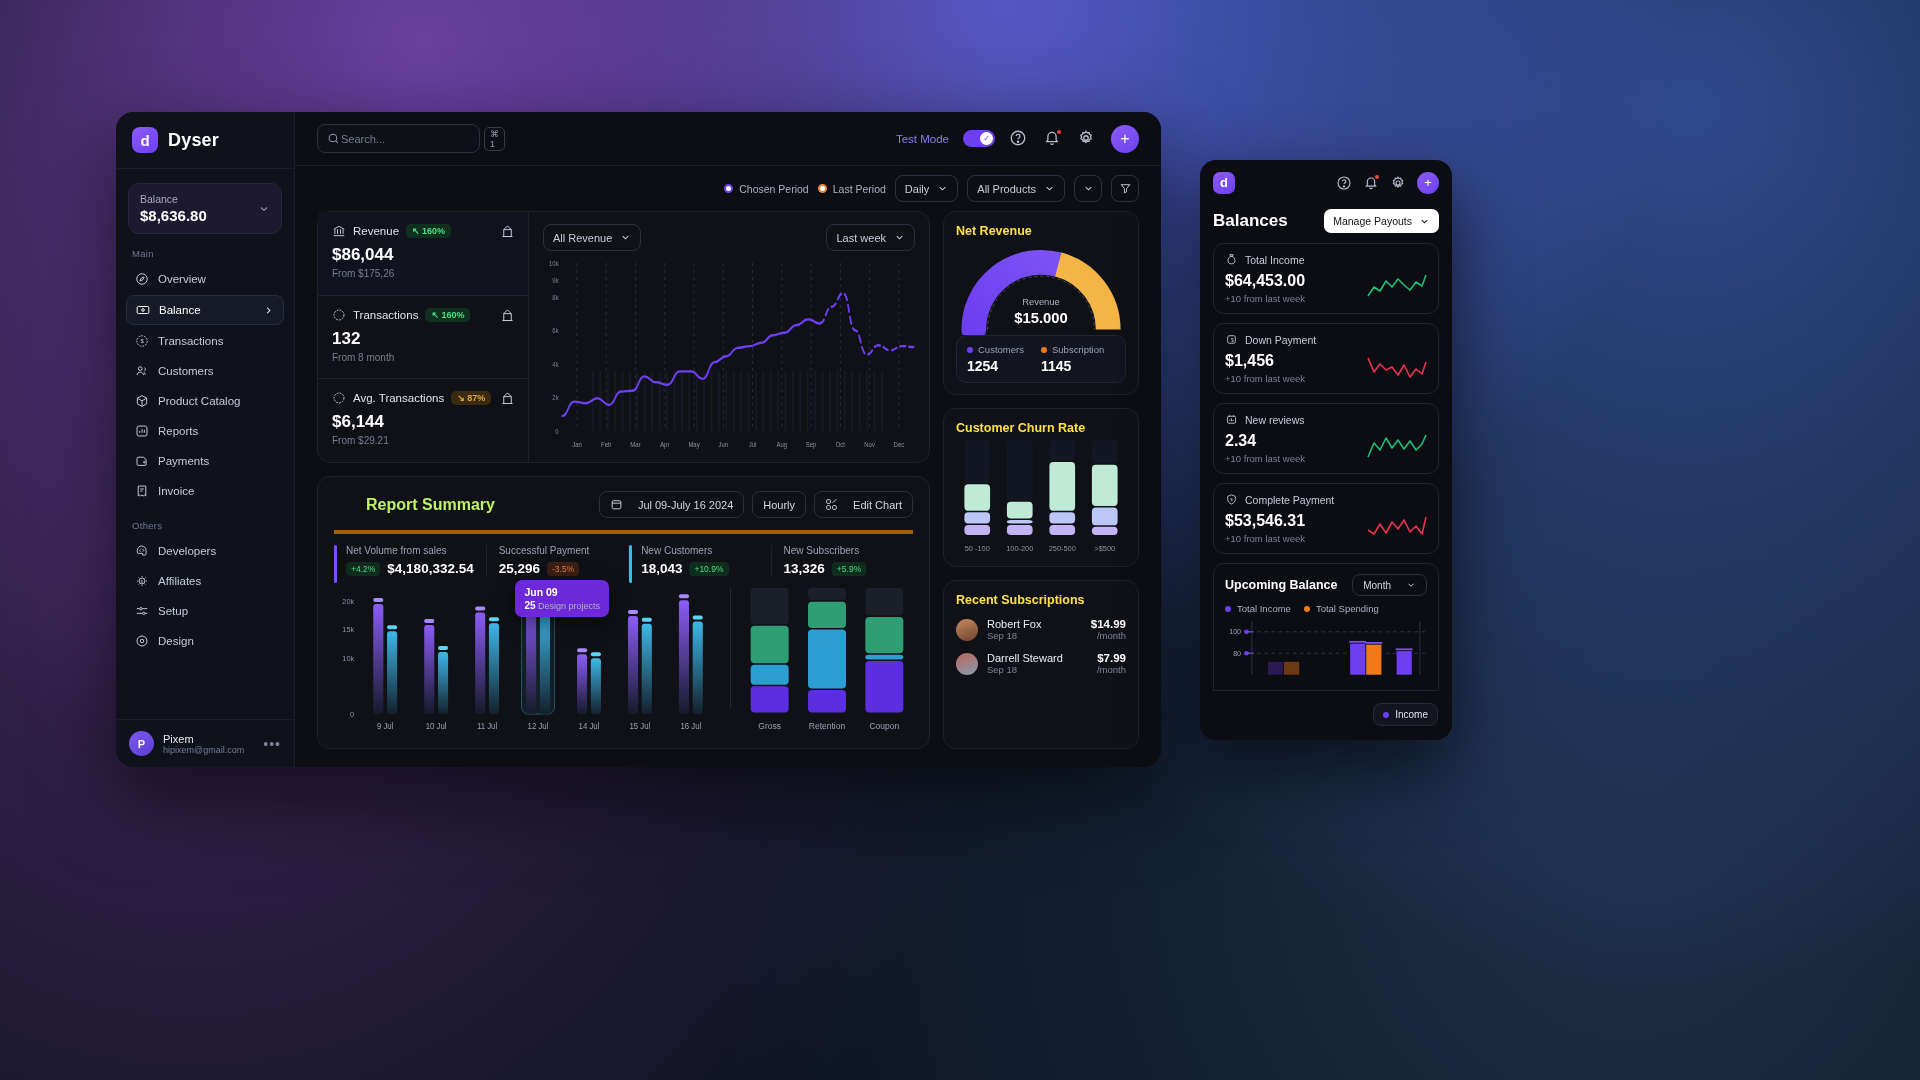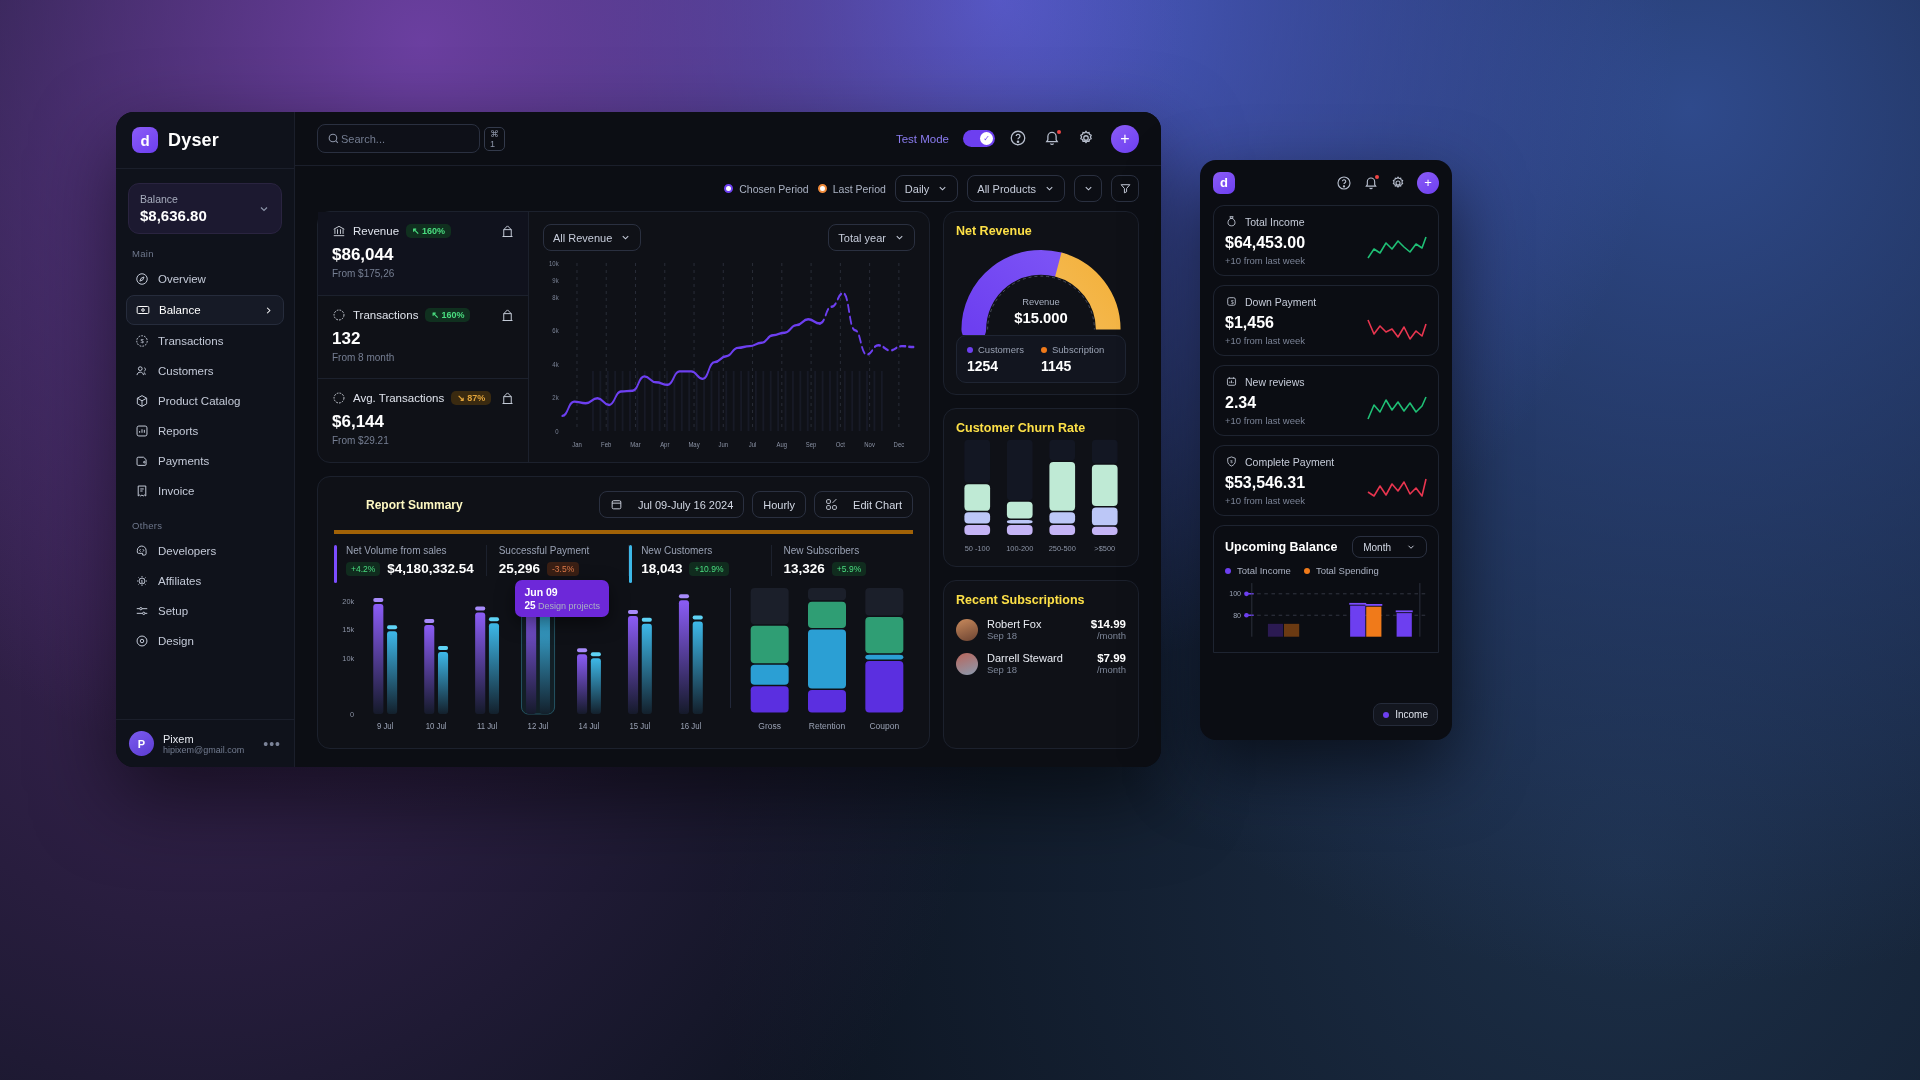--- a/index.html
+++ b/index.html
@@ -115,21 +115,21 @@
   .kpi-val{font-size:17px;font-weight:700;color:#fff;margin-bottom:3px;}
   .kpi-sub{font-size:10px;color:#767f93;}
   .kpi-ic{position:absolute;right:13px;top:12px;color:#cfd5e2;}
 
   .chartarea{ flex:1; padding:12px 14px 8px; display:flex; flex-direction:column; min-width:0;}
   .chartarea-head{display:flex;justify-content:space-between;margin-bottom:6px;}
 
   
   .report{ flex:1; padding:14px 16px; display:flex; flex-direction:column; min-height:0;}
   .rep-head{display:flex;align-items:center;justify-content:space-between;}
-  .rep-title{font-size:12px;font-weight:600;color:#fef9c3;padding-left:32px;}
+  .rep-title{font-size:16px;font-weight:600;color:#bef264;padding-left:32px;}
   .rep-tools{display:flex;gap:8px;}
   .btn{height:27px;border:1px solid #2a3040;border-radius:8px;display:flex;
     align-items:center;gap:15px;padding:0 10px;font-size:11px;color:#d2d8e4;cursor:pointer;}
   .rep-metrics{display:flex;border-top:4px solid #a16207;margin-top:12px;padding-top:11px;}
   .metric{flex:1;padding:0 12px;position:relative;}
   .metric + .metric{border-left:1px solid #1c212d;}
   .m-label{font-size:10px;color:#99a1b3;margin-bottom:5px;}
   .m-row{display:flex;align-items:center;gap:7px;}
   .m-val{font-size:13.5px;font-weight:600;color:#fff;}
   .m-badge{font-size:8.5px;padding:2px 5px;border-radius:4px;}
@@ -515,21 +515,21 @@
             <div class="chartarea-head">
               <div class="sel">
                 <span>All Revenue</span>
                 <span>
                     <svg width="11" height="11" viewBox="0 0 24 24" fill="none" stroke="currentColor" stroke-width="2.2">
                       <path d="M6 9l6 6 6-6"></path>
                     </svg>
                   </span>
               </div>
               <div class="sel">
-                <span>Total year</span>
+                <span>Last week</span>
                 <span>
                     <svg width="11" height="11" viewBox="0 0 24 24" fill="none" stroke="currentColor" stroke-width="2.2">
                       <path d="M6 9l6 6 6-6"></path>
                     </svg>
                   </span>
               </div>
             </div>
             <svg id="line-chart" width="100%" height="196" viewBox="0 0 500 196" preserveAspectRatio="none">
                 <text x="21" y="9" text-anchor="end" font-size="8" fill="#7b8396">10k</text>
                 <text x="21" y="25.799999999999983" text-anchor="end" font-size="8" fill="#7b8396">9k</text>
@@ -871,20 +871,31 @@
       <span class="ic-btn" style="width:16px;height:16px">
           <svg width="16" height="16" viewBox="0 0 24 24" fill="none" stroke="currentColor" stroke-width="1.7">
             <circle cx="12" cy="12" r="3"></circle>
             <path d="M12 3.2l1.5 2 2.5-.5.6 2.5 2.3 1.1-1 2.3 1 2.3-2.3 1.1-.6 2.5-2.5-.5-1.5 2-1.5-2-2.5.5-.6-2.5-2.3-1.1 1-2.3-1-2.3 2.3-1.1.6-2.5 2.5.5z"></path>
           </svg>
         </span>
       <span class="fp-plus">+</span>
     </div>
   </div>
 
+  <div class="fp-head">
+    <div class="fp-title">Balances</div>
+    <div class="fp-btn">
+      <span>Manage Payouts</span>
+      <span>
+          <svg width="11" height="11" viewBox="0 0 24 24" fill="none" stroke="#111" stroke-width="2.2">
+            <path d="M6 9l6 6 6-6"></path>
+          </svg>
+        </span>
+    </div>
+  </div>
 
   <div class="bal-card">
     <div class="bc-head">
         <span>
           <svg width="13" height="13" viewBox="0 0 24 24" fill="none" stroke="currentColor" stroke-width="1.6">
             <path d="M9 3h6l-1.5 3.2h-3z"></path>
             <path d="M12 6.2c-4 0-6.5 4-6.5 8.3 0 3.4 2.6 5.5 6.5 5.5s6.5-2.1 6.5-5.5c0-4.3-2.5-8.3-6.5-8.3z"></path>
           </svg>
         </span>
         <span>Total Income</span>

